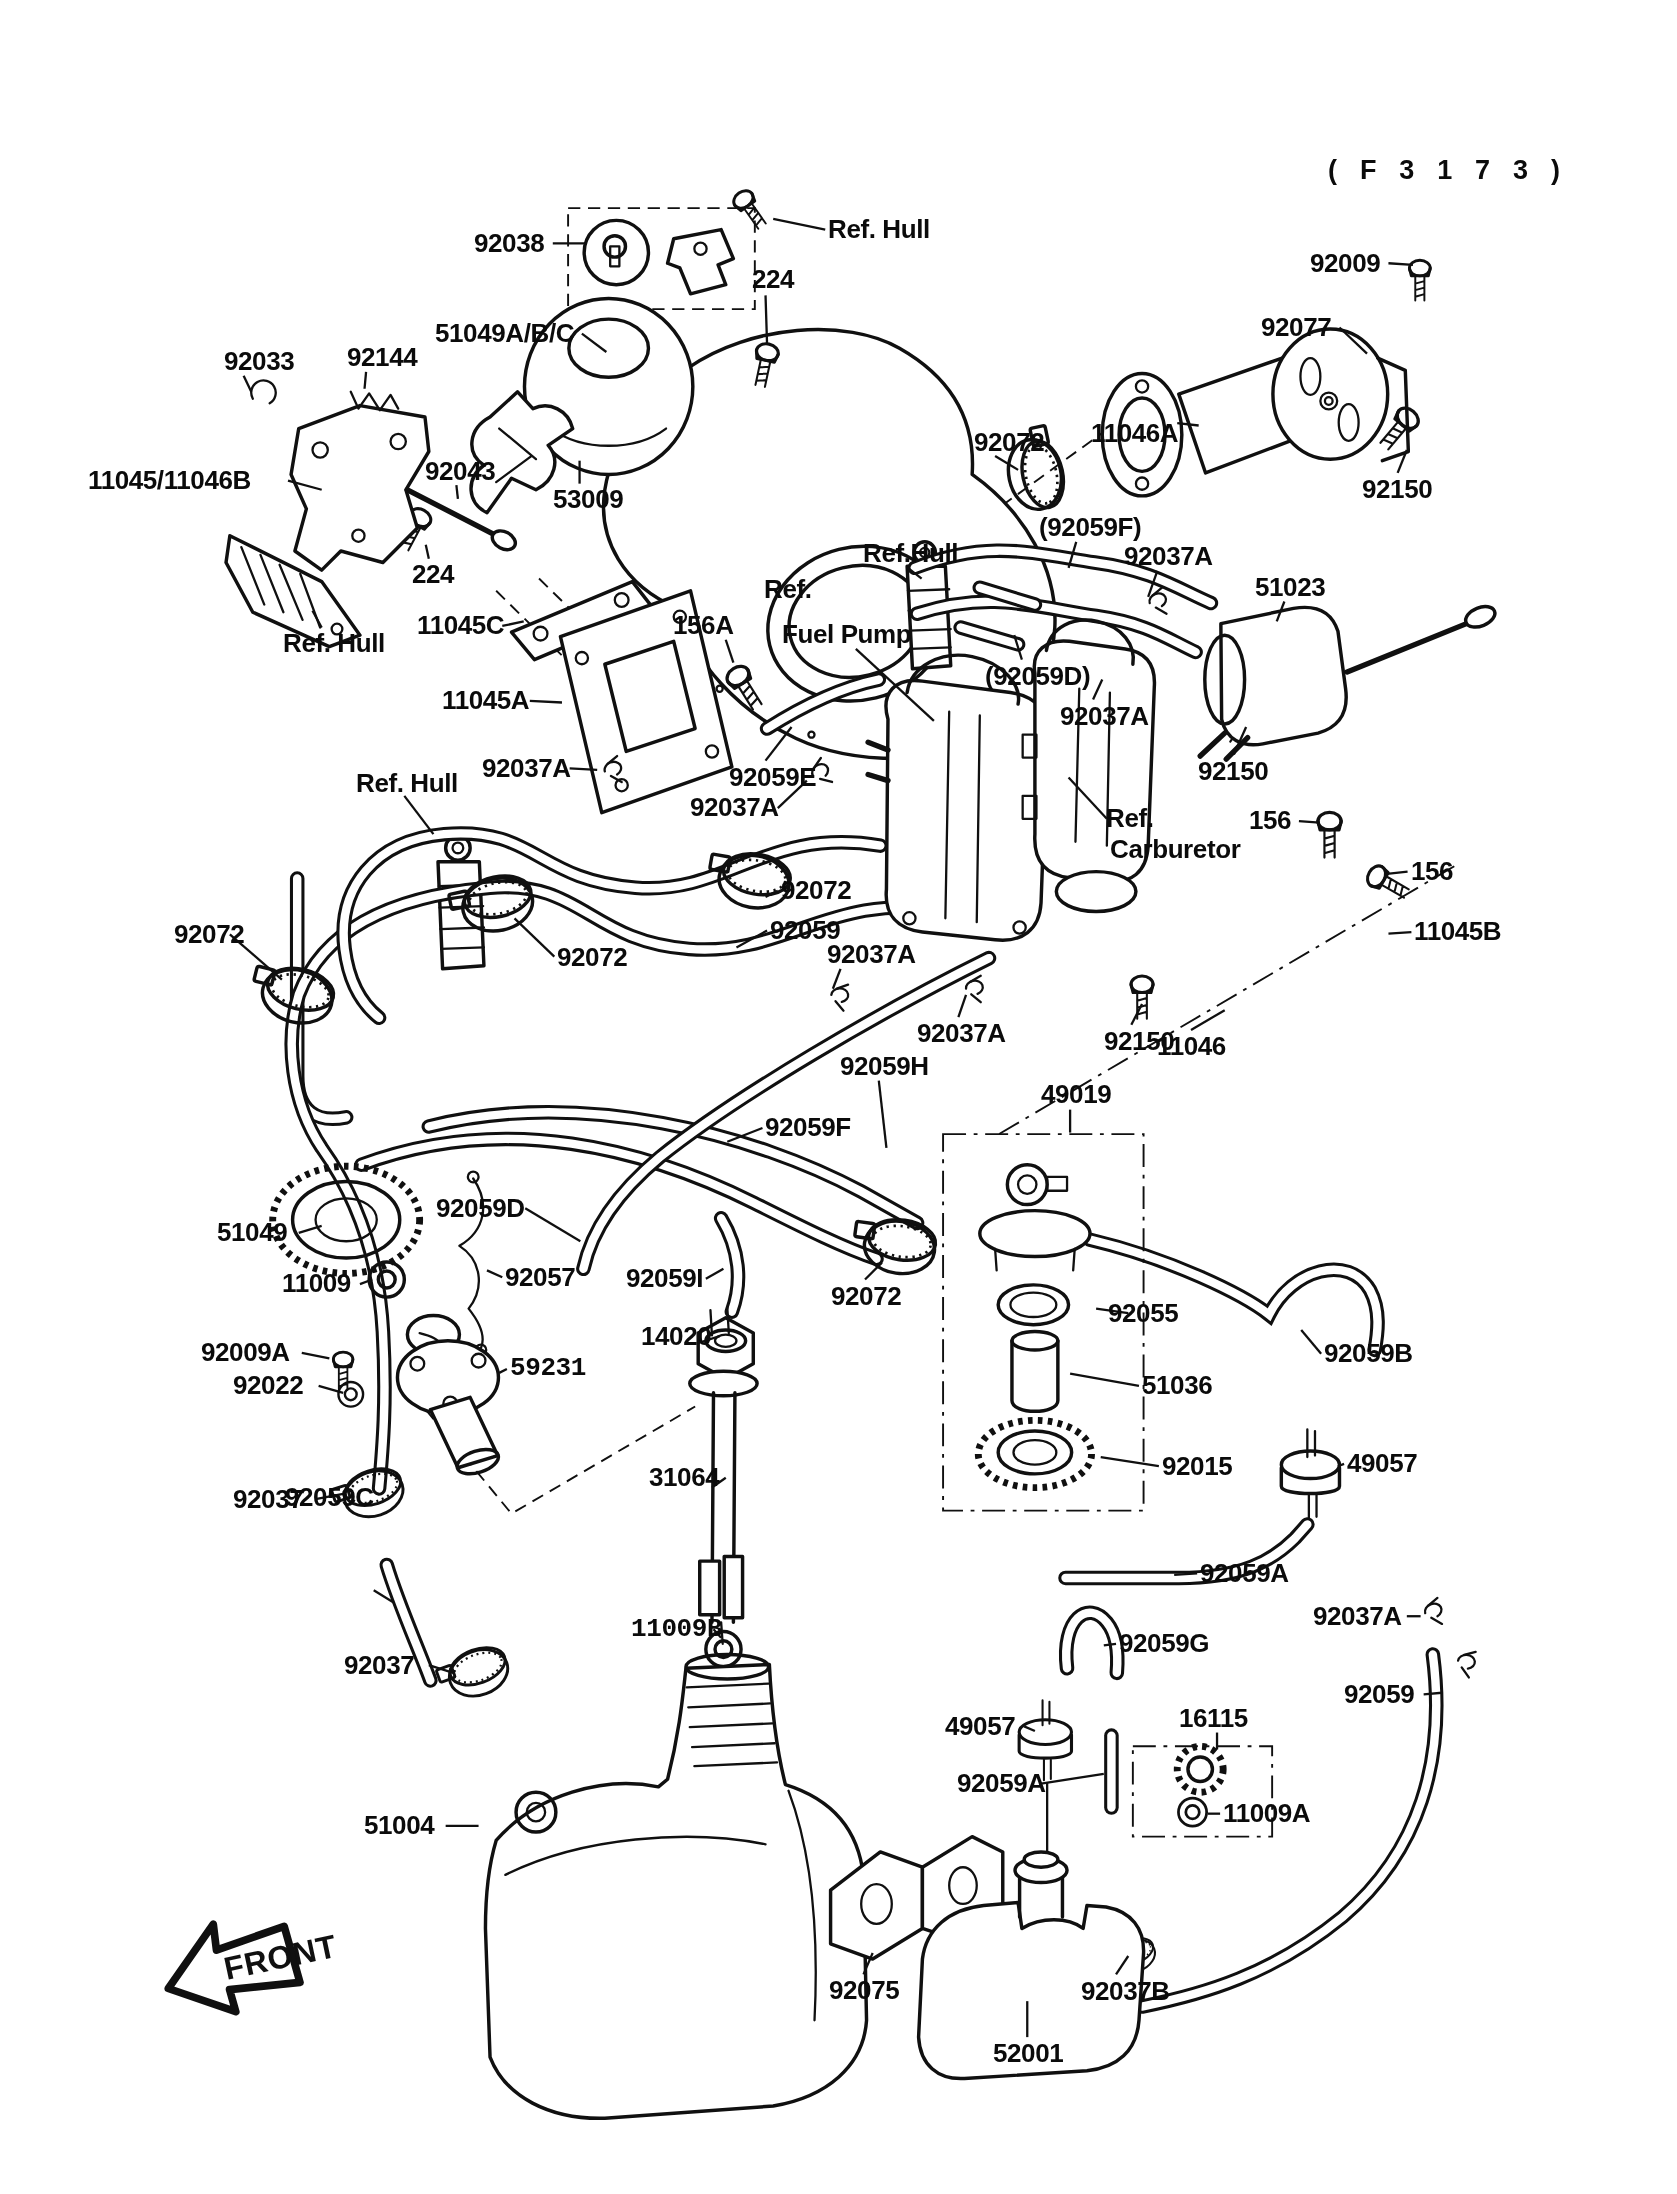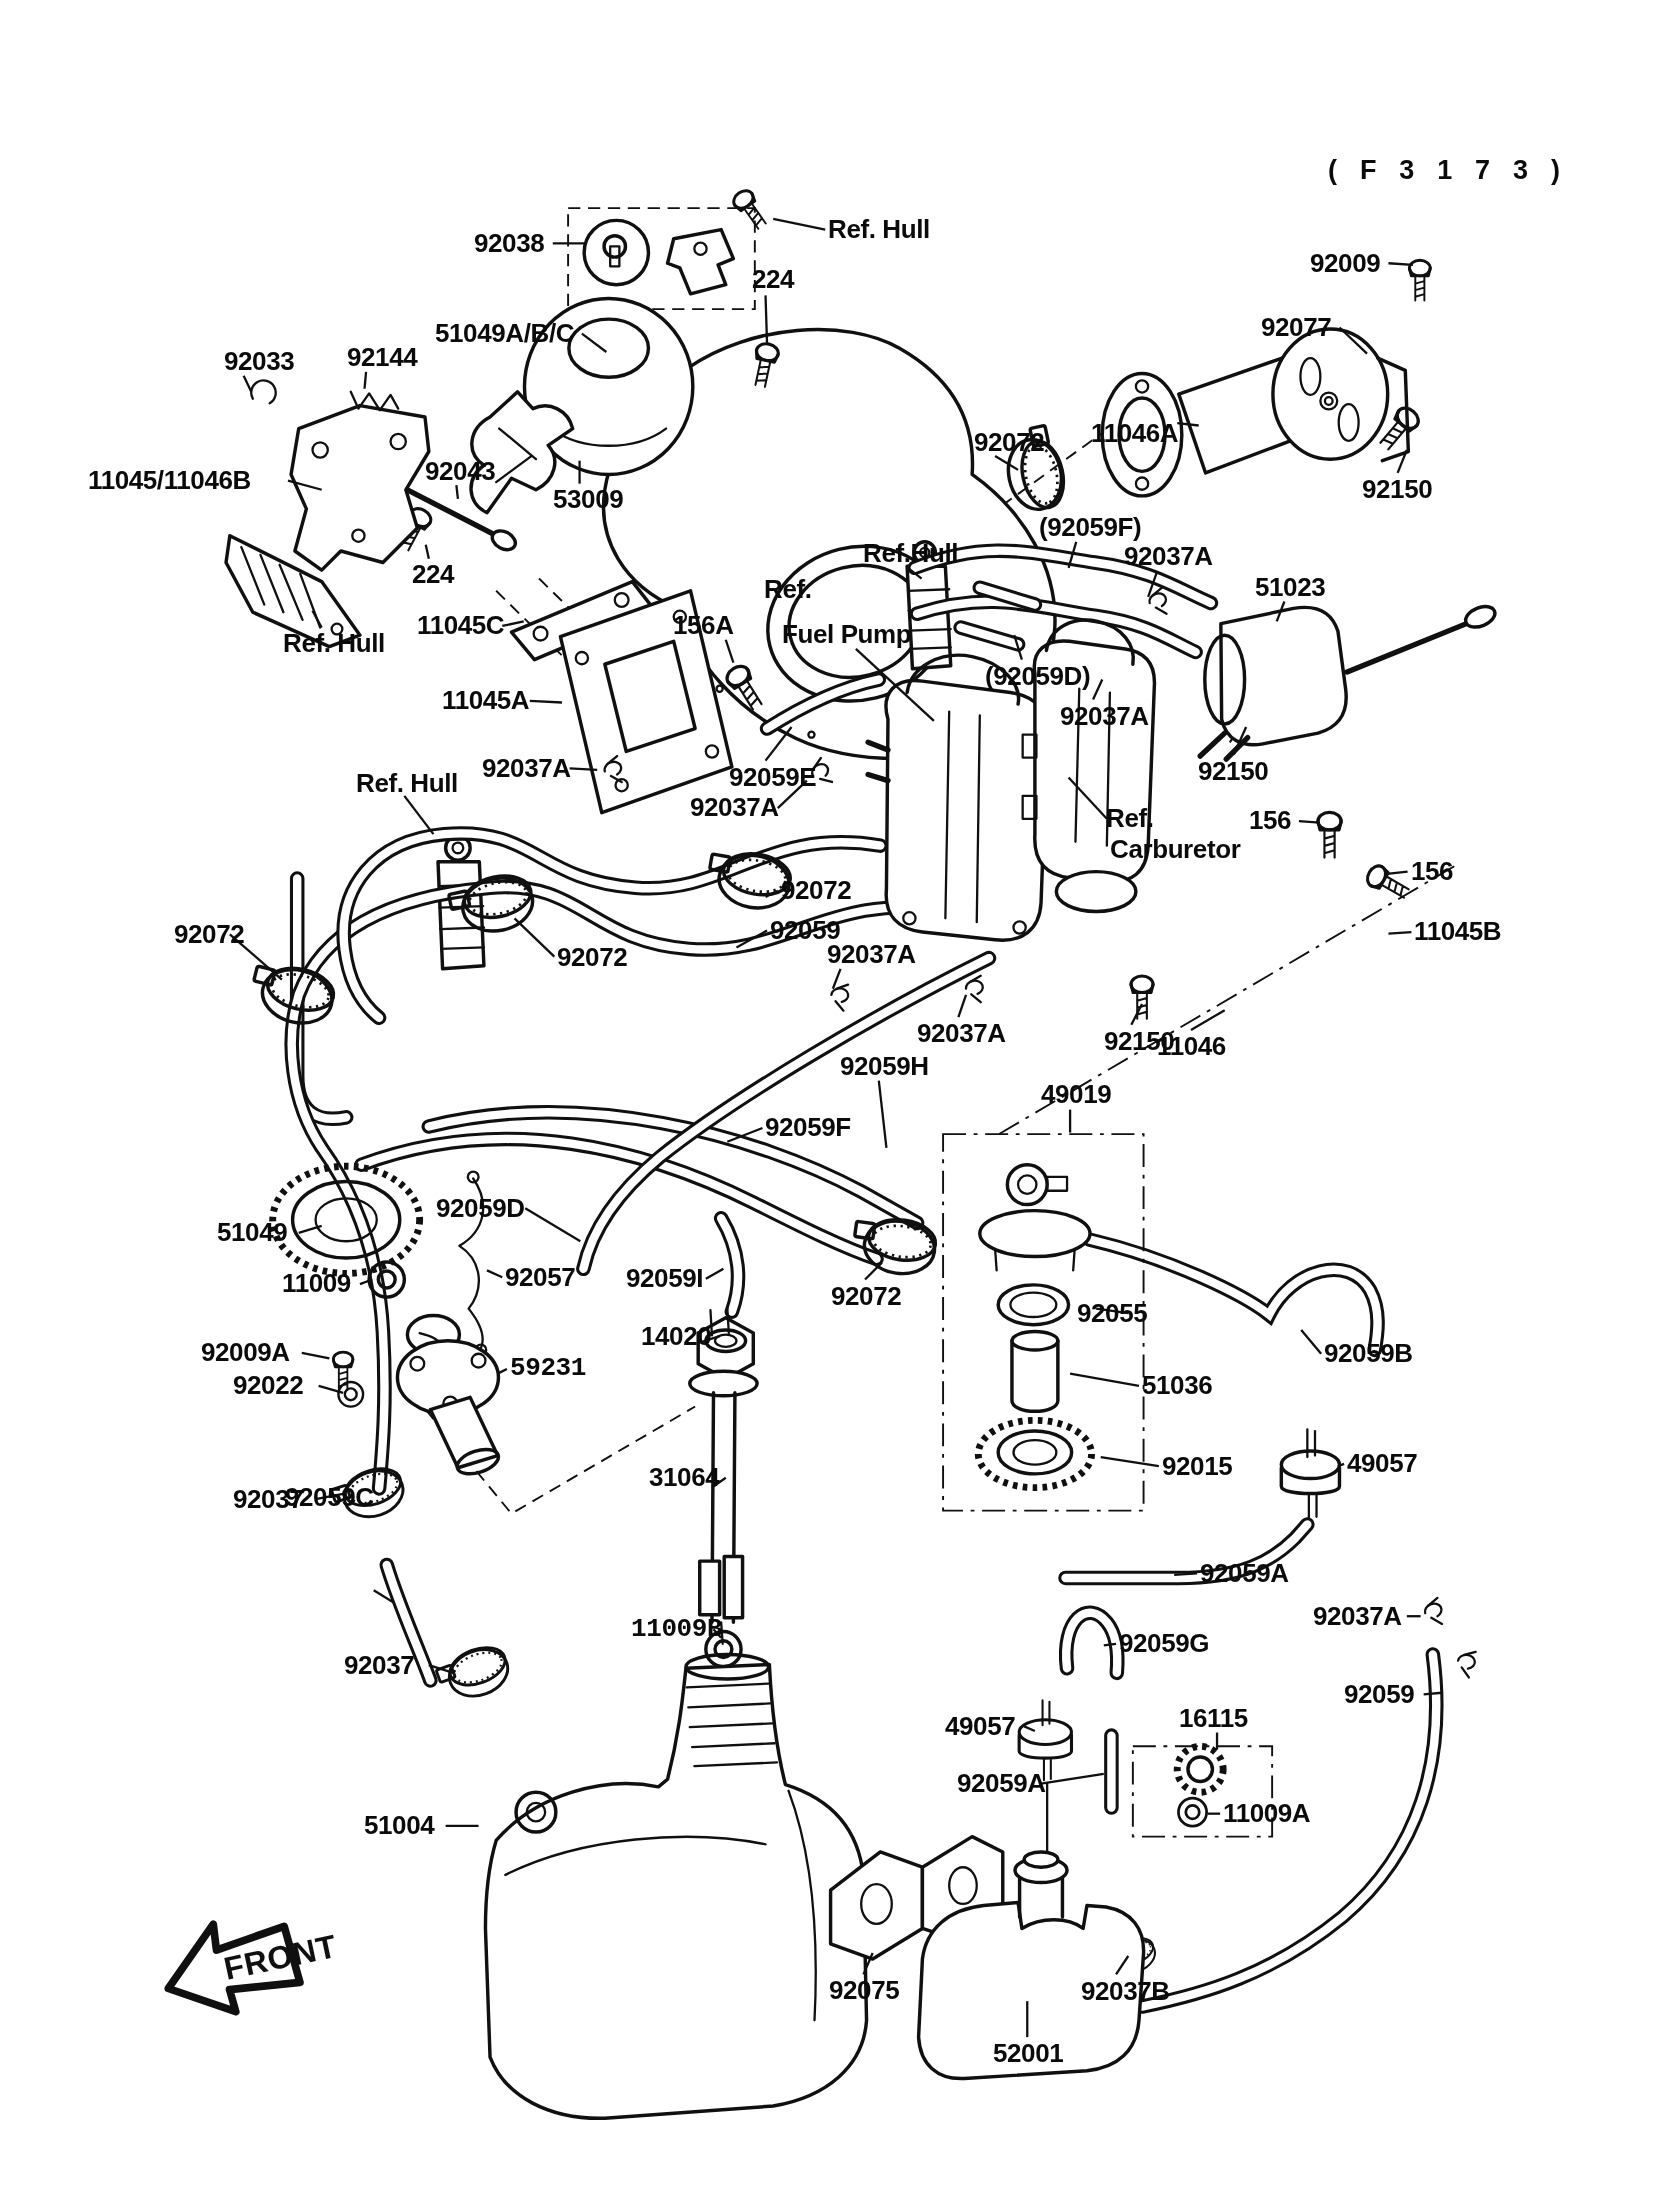--- a/index.html
+++ b/index.html
@@ -480,21 +480,21 @@
       <div class="lbl" style="left: 1157px; top: 1033px;">11046</div>
       <div class="lbl" style="left: 840px; top: 1053px;">92059H</div>
       <div class="lbl" style="left: 1041px; top: 1081px;">49019</div>
       <div class="lbl" style="left: 765px; top: 1114px;">92059F</div>
       <div class="lbl" style="left: 217px; top: 1219px;">51049</div>
       <div class="lbl" style="left: 436px; top: 1195px;">92059D</div>
       <div class="lbl" style="left: 282px; top: 1270px;">11009</div>
       <div class="lbl" style="left: 505px; top: 1264px;">92057</div>
       <div class="lbl" style="left: 626px; top: 1265px;">92059I</div>
       <div class="lbl" style="left: 831px; top: 1283px;">92072</div>
-      <div class="lbl" style="left: 1077px; top: 1300px;">92055</div>
+      <div class="lbl" style="left: 1108px; top: 1300px;">92055</div>
       <div class="lbl" style="left: 201px; top: 1339px;">92009A</div>
       <div class="lbl" style="left: 233px; top: 1372px;">92022</div>
       <div class="lbl" style="left: 510px; top: 1355px; font-family: Liberation Mono, monospace;">59231</div>
       <div class="lbl" style="left: 641px; top: 1323px;">14020</div>
       <div class="lbl" style="left: 1142px; top: 1372px;">51036</div>
       <div class="lbl" style="left: 1324px; top: 1340px;">92059B</div>
       <div class="lbl" style="left: 1162px; top: 1453px;">92015</div>
       <div class="lbl" style="left: 1347px; top: 1450px;">49057</div>
       <div class="lbl" style="left: 233px; top: 1486px;">92037</div>
       <div class="lbl" style="left: 649px; top: 1464px;">31064</div>

